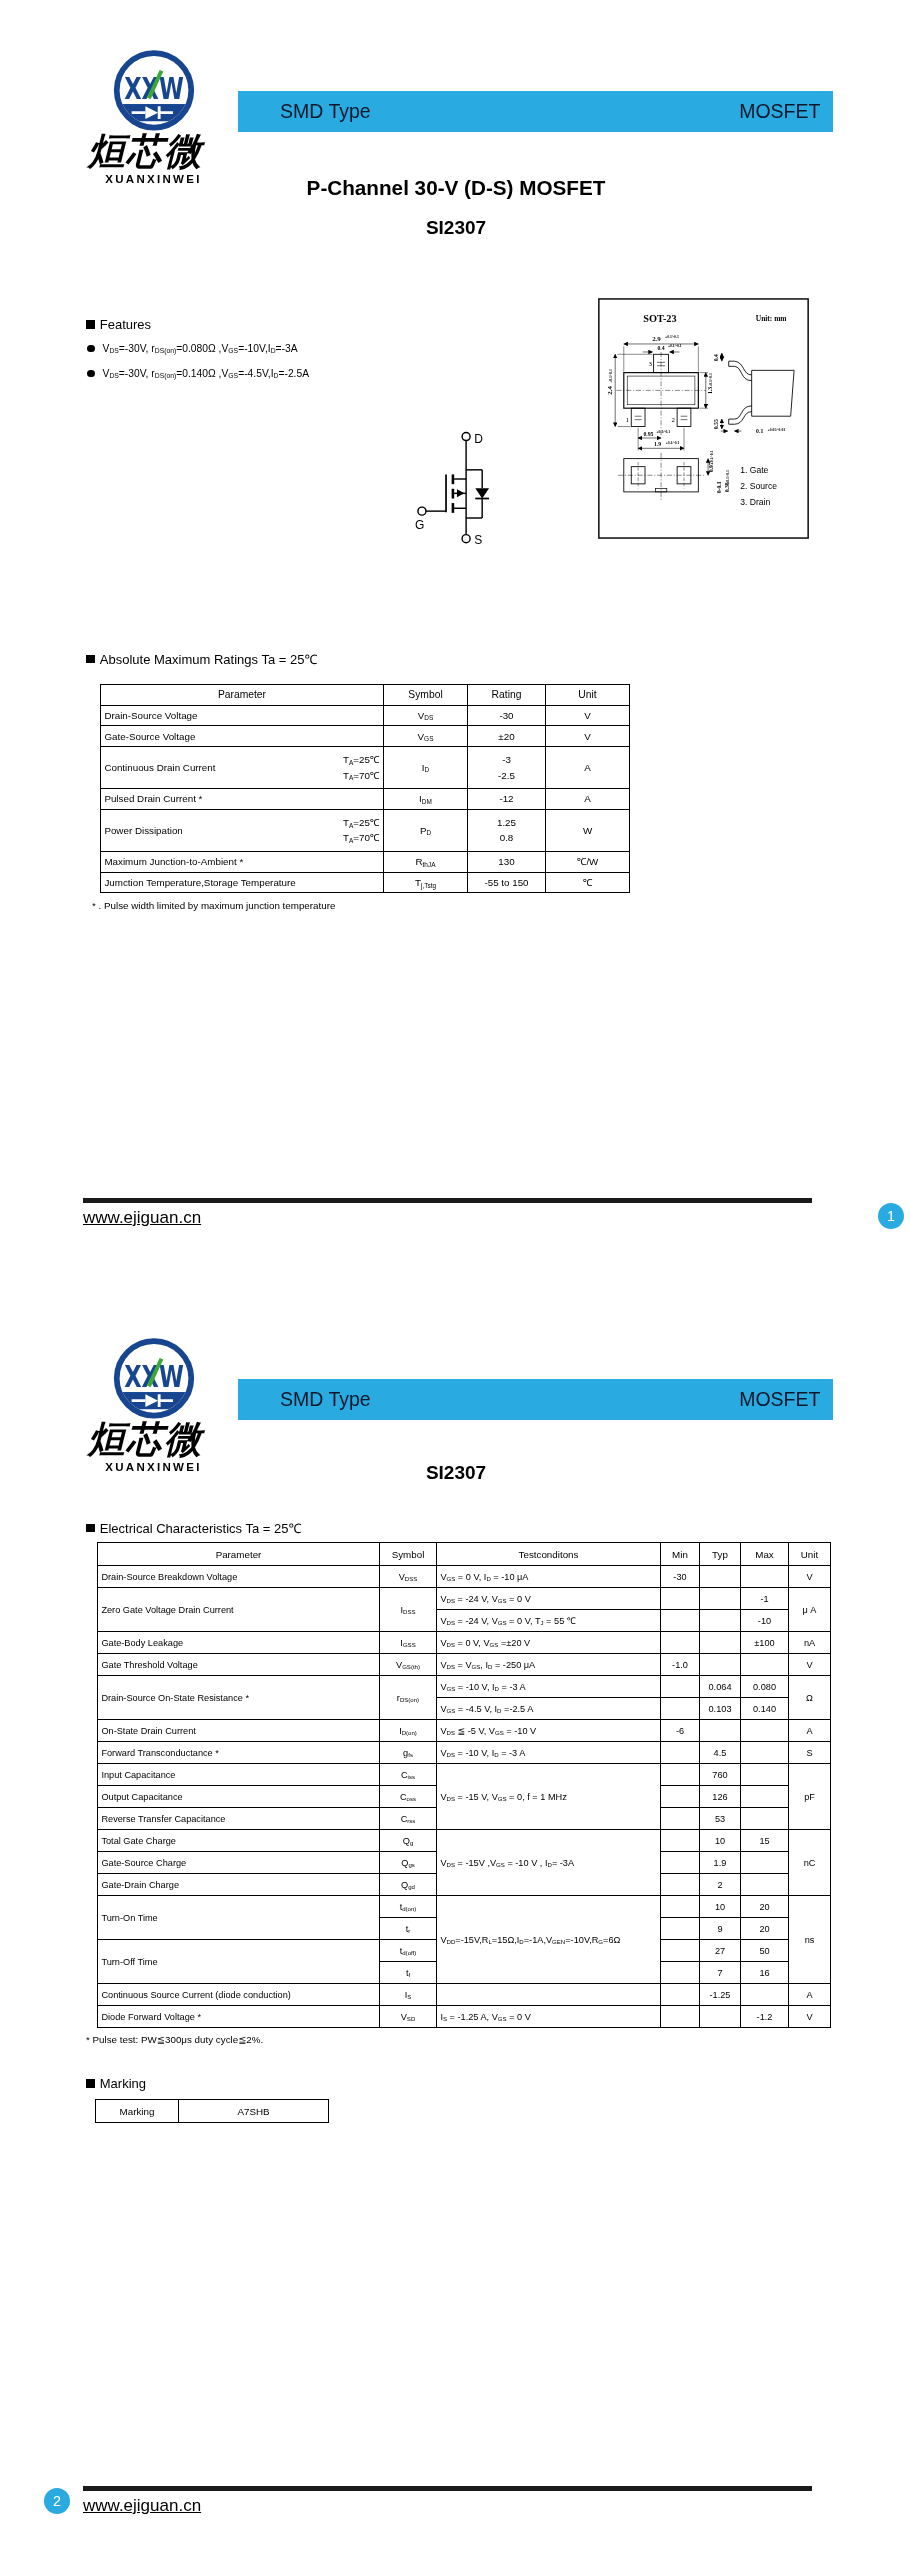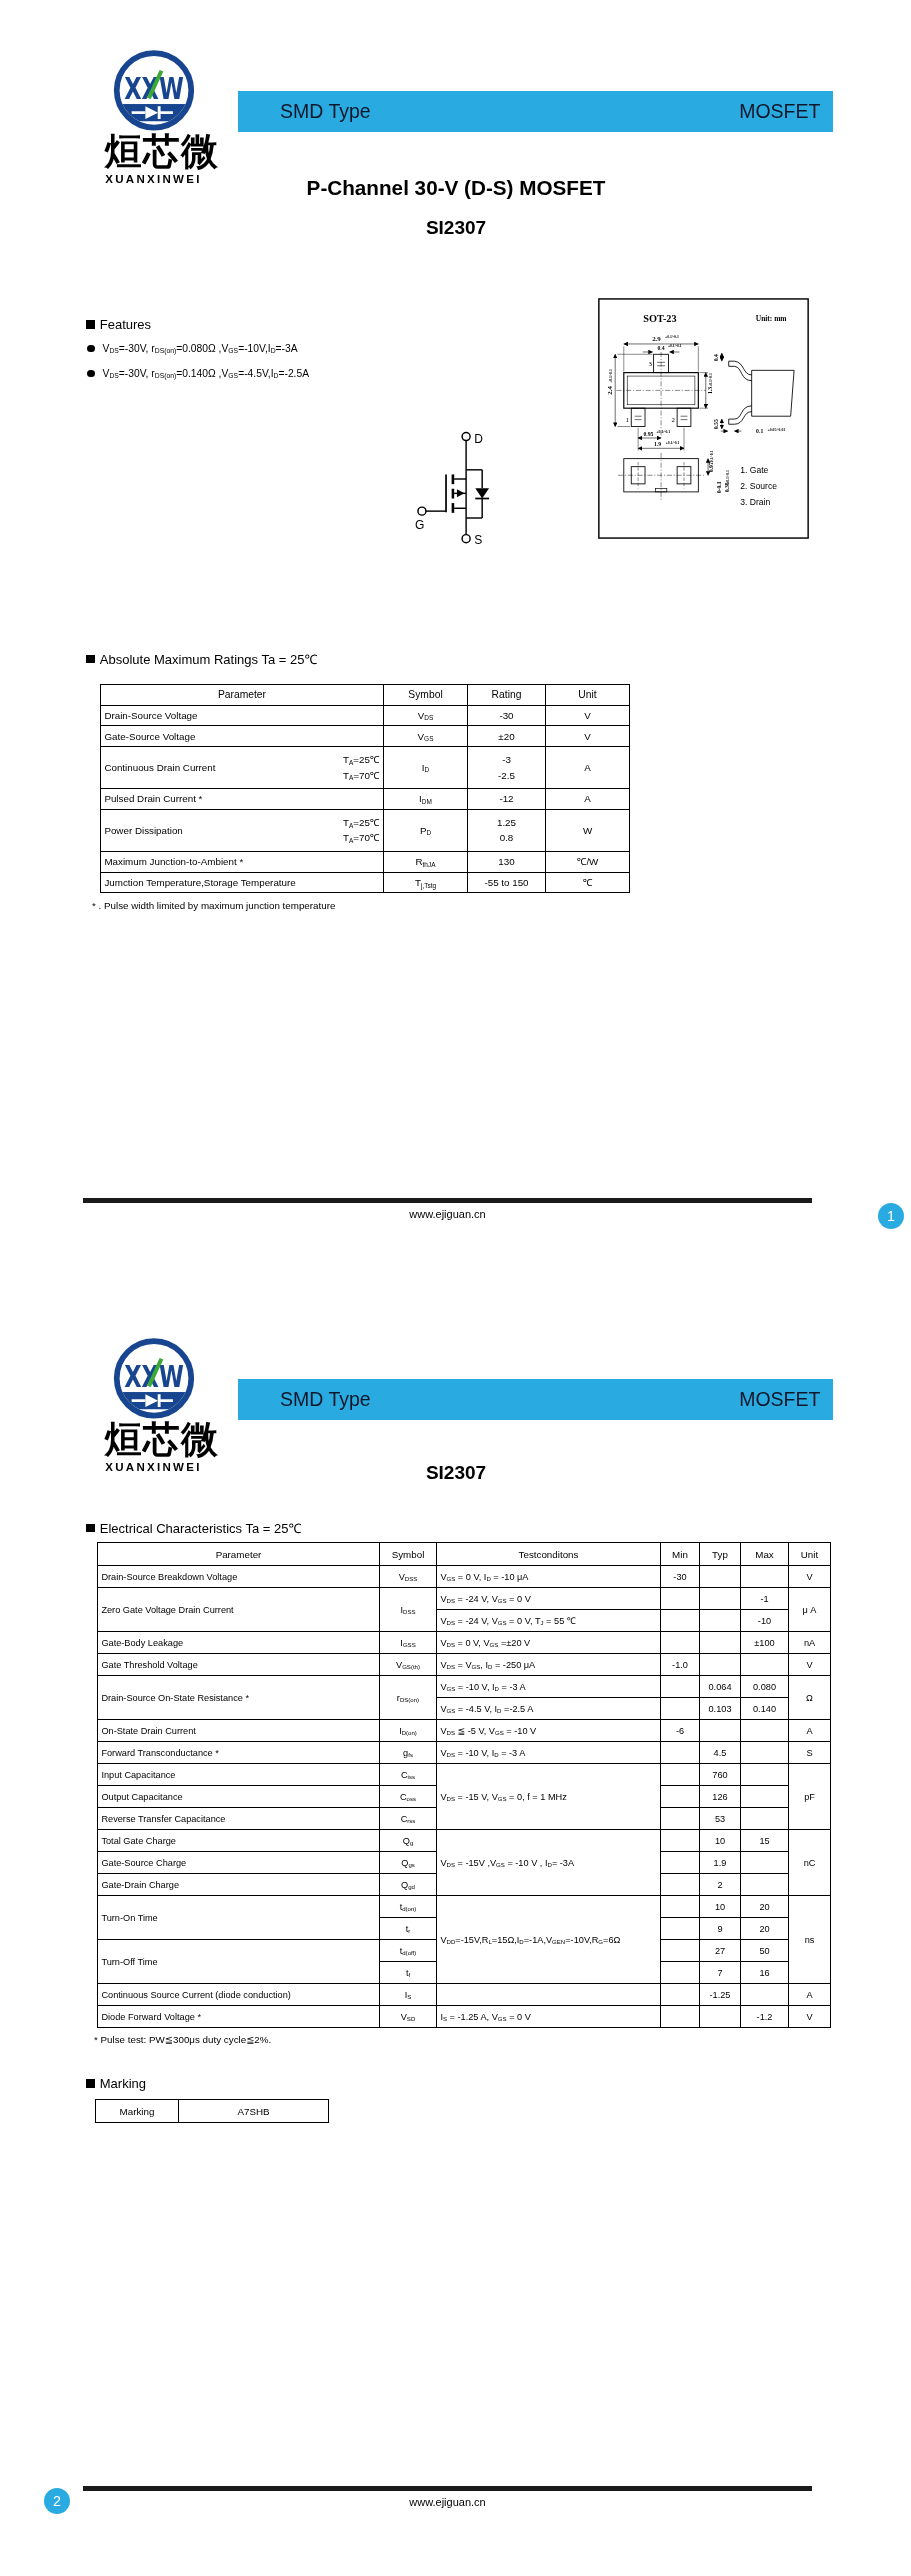--- a/index.html
+++ b/index.html
@@ -1,21 +1,21 @@
 <!DOCTYPE html>
 <html style="font-size:9.2px"><head>
 <meta charset="utf-8">
 <style>
   html,body{margin:0;padding:0;background:#fff;}
   .sheet{position:relative;width:912px;height:2576px;background:#fff;overflow:hidden;
          font-family:"Liberation Sans",sans-serif;color:#000;}
   .abs{position:absolute;}
   sub{font-size:66%;vertical-align:baseline;position:relative;top:0.22em;line-height:0;}
   
-  .cn{font-weight:bold;font-size:37px;letter-spacing:1.1px;text-align:right;line-height:1;}
+  .cn{font-weight:bold;font-size:37px;letter-spacing:1.1px;text-align:left;line-height:1;font-style:italic;}
   .en{font-weight:600;font-size:11.5px;letter-spacing:2.3px;text-align:center;line-height:1;}
   
   .banner{background:#29abe2;color:#0f172a;display:flex;justify-content:space-between;align-items:center;
           font-size:19.5px;padding:0 12.6px 0 42px;box-sizing:border-box;}
   
   .title{width:100%;text-align:center;font-weight:bold;font-size:20.7px;}
   .part{width:100%;text-align:center;font-weight:bold;font-size:19px;}
   
   .sect{display:flex;align-items:center;font-size:13px;}
   .sq{width:8.6px;height:8.6px;background:#000;display:inline-block;margin-right:5.2px;}
@@ -30,21 +30,21 @@
   .amr th{font-size:10.3px;}
   .ec{font-size:9.2px;}
   .ec th{font-size:9.8px;}
   .c{text-align:center;}
   .l{text-align:left;}
   .pcell{display:flex;justify-content:space-between;align-items:center;gap:44px;}
   .two{display:flex;flex-direction:column;justify-content:center;line-height:1.55;}
   .tr{text-align:right;}
   
   .rule{background:#1a1a1a;height:4.6px;}
-  .url{text-align:center;font-size:11px;}
+  .url{font-size:17px;text-decoration:underline;}
   .pgnum{width:26px;height:26px;border-radius:50%;background:#29abe2;color:#fff;
          display:flex;align-items:center;justify-content:center;font-size:14.3px;}
   .fn{font-size:9.8px;}
   
   .dim{font-family:"Liberation Serif",serif;font-weight:bold;font-size:12px;}
   .dimS{font-family:"Liberation Serif",serif;font-weight:bold;font-size:10px;}
   .tol{font-family:"Liberation Serif",serif;font-weight:bold;font-size:6.5px;}
   .pt{font-family:"Liberation Serif",serif;font-weight:bold;font-size:18px;}
   .ut{font-family:"Liberation Serif",serif;font-weight:bold;font-size:13px;}
   .pn{font-family:"Liberation Serif",serif;font-size:12px;}
@@ -530,21 +530,21 @@
         <td class="l">Diode Forward Voltage  *</td>
         <td class="c">V<sub>SD</sub></td>
         <td class="l">I<sub>S</sub> = -1.25 A, V<sub>GS</sub> = 0 V</td>
         <td class="c"></td>
         <td class="c"></td>
         <td class="c">-1.2</td>
         <td class="c">V</td>
       </tr>
     </tbody>
       </table>
-    <div class="abs fn" style="left:94px;top:2034px">* Pulse test: PW≦300μs duty cycle≦2%.</div>
+    <div class="abs fn" style="left:86px;top:2034px">* Pulse test: PW≦300μs duty cycle≦2%.</div>
 
     <div class="abs sect" style="left:86px;top:2076px">
       <span class="sq"></span>
       <span>Marking</span>
     </div>
     <table class="dt abs" style="left:95px;top:2099px;width:234px;font-size:9.8px">
       <colgroup>
           <col style="width:83px">
           <col style="width:150px">
         </colgroup>

